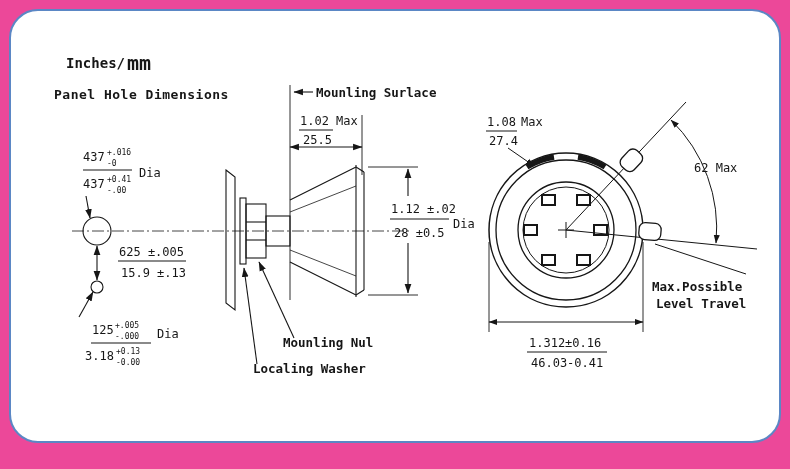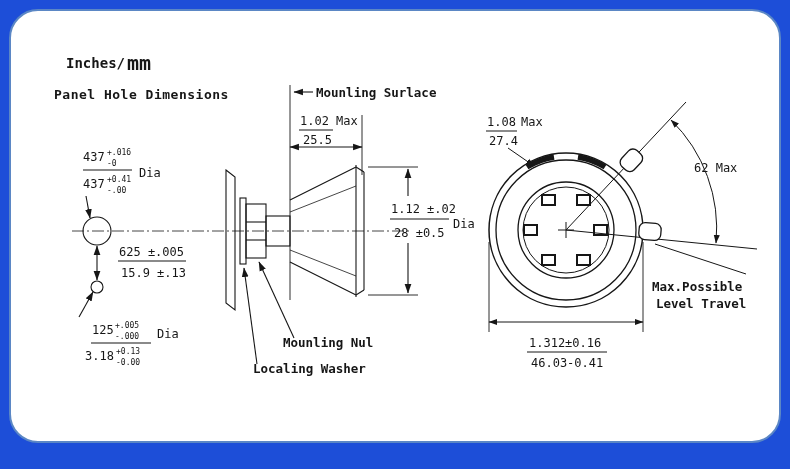--- a/index.html
+++ b/index.html
@@ -1,19 +1,19 @@
 <!DOCTYPE html>
 <html><head>
 <meta charset="utf-8">
 <style>
   html,body{margin:0;padding:0;background:#ffffff;}
   .canvas{
     position:relative;
     width:790px;height:469px;
-    background:#1d4ed8;
+    background:#ec4899;
     font-family:"DejaVu Sans Mono","Liberation Mono",monospace;
     overflow:hidden;
   }
   svg text{
     font-family:"DejaVu Sans Mono","Liberation Mono",monospace;
     fill:#161616;
   }
   .lbl{font-weight:bold;font-size:12.5px;}
   .dim{font-size:12px;}
   .tol{font-size:8px;}

